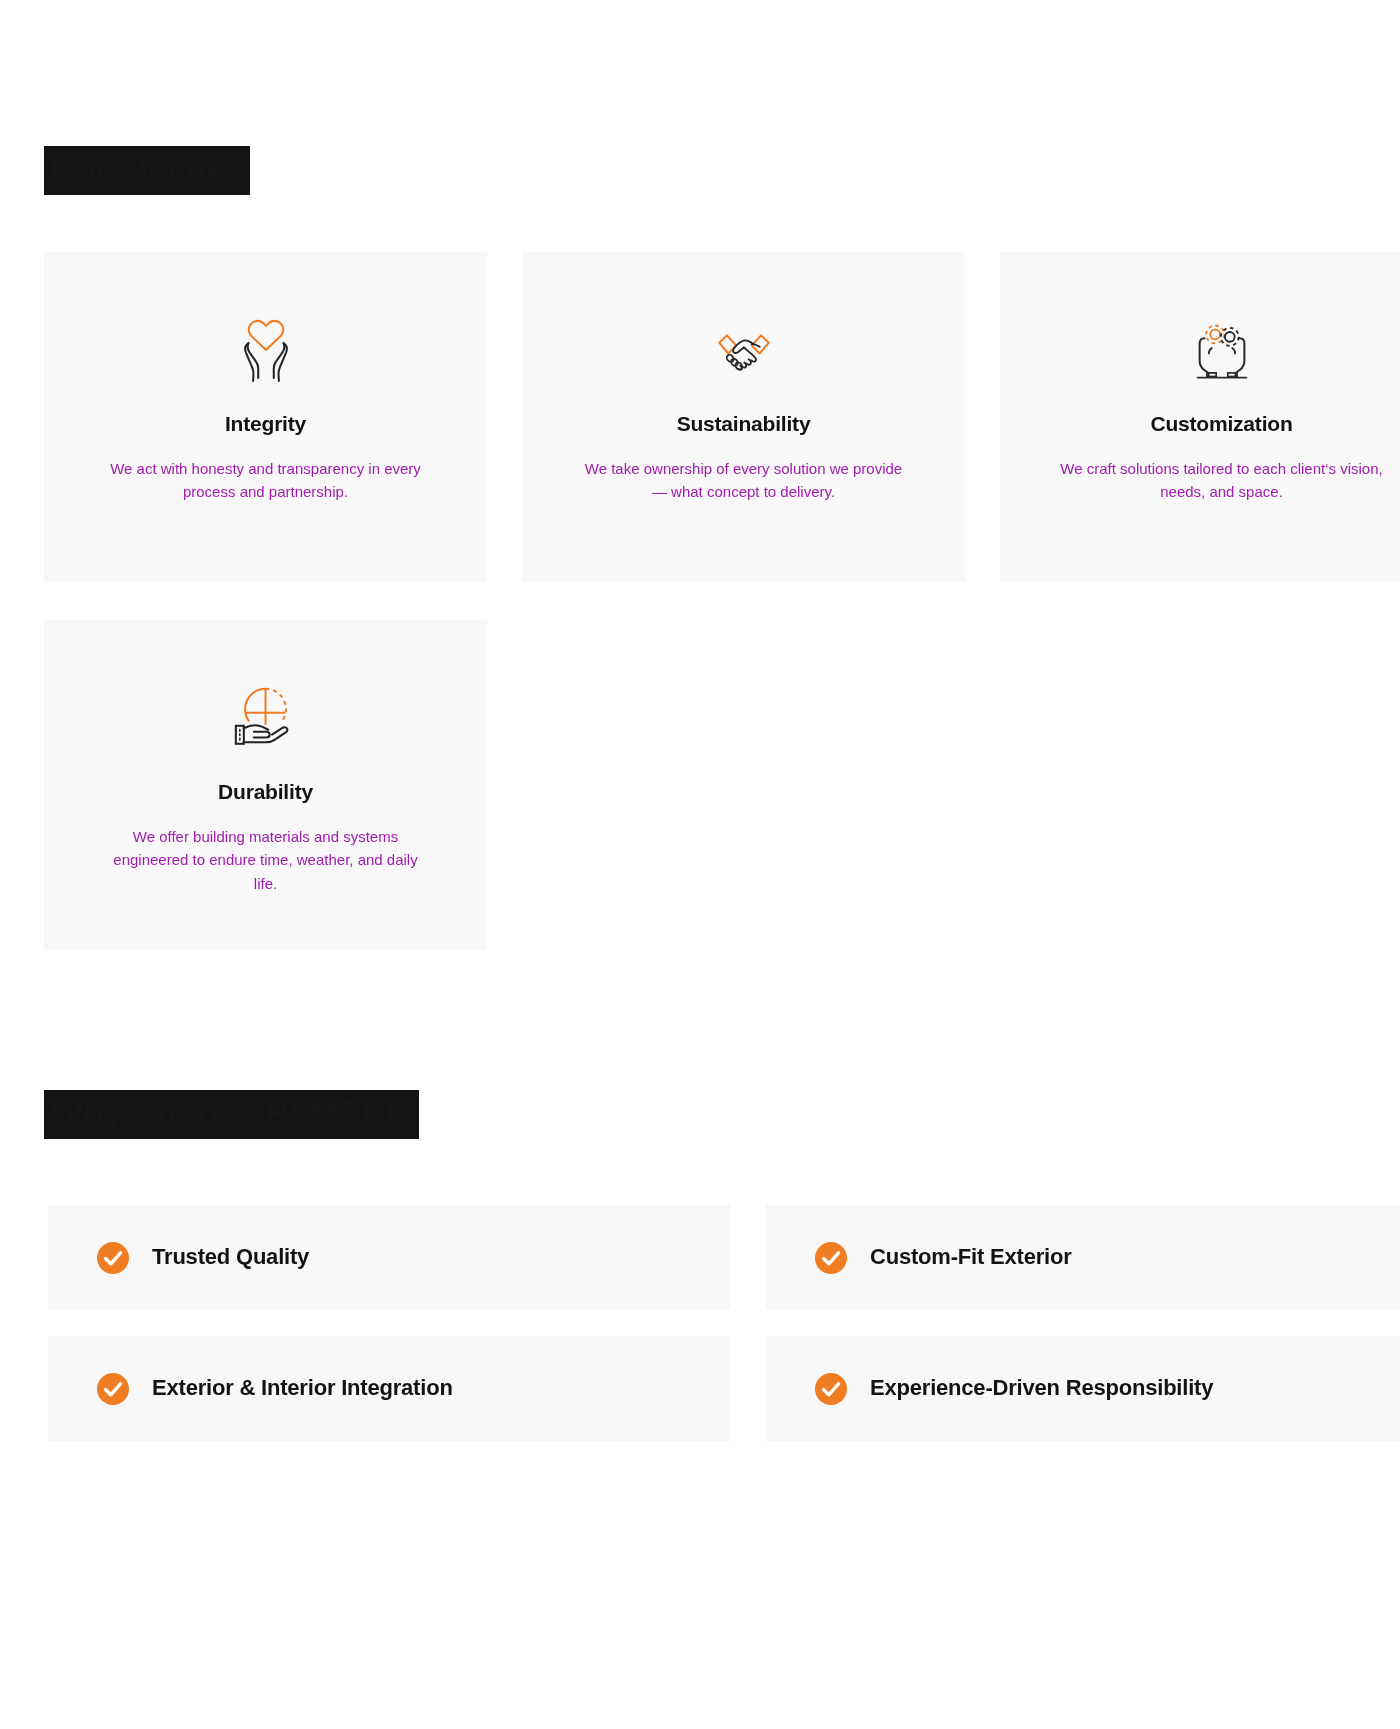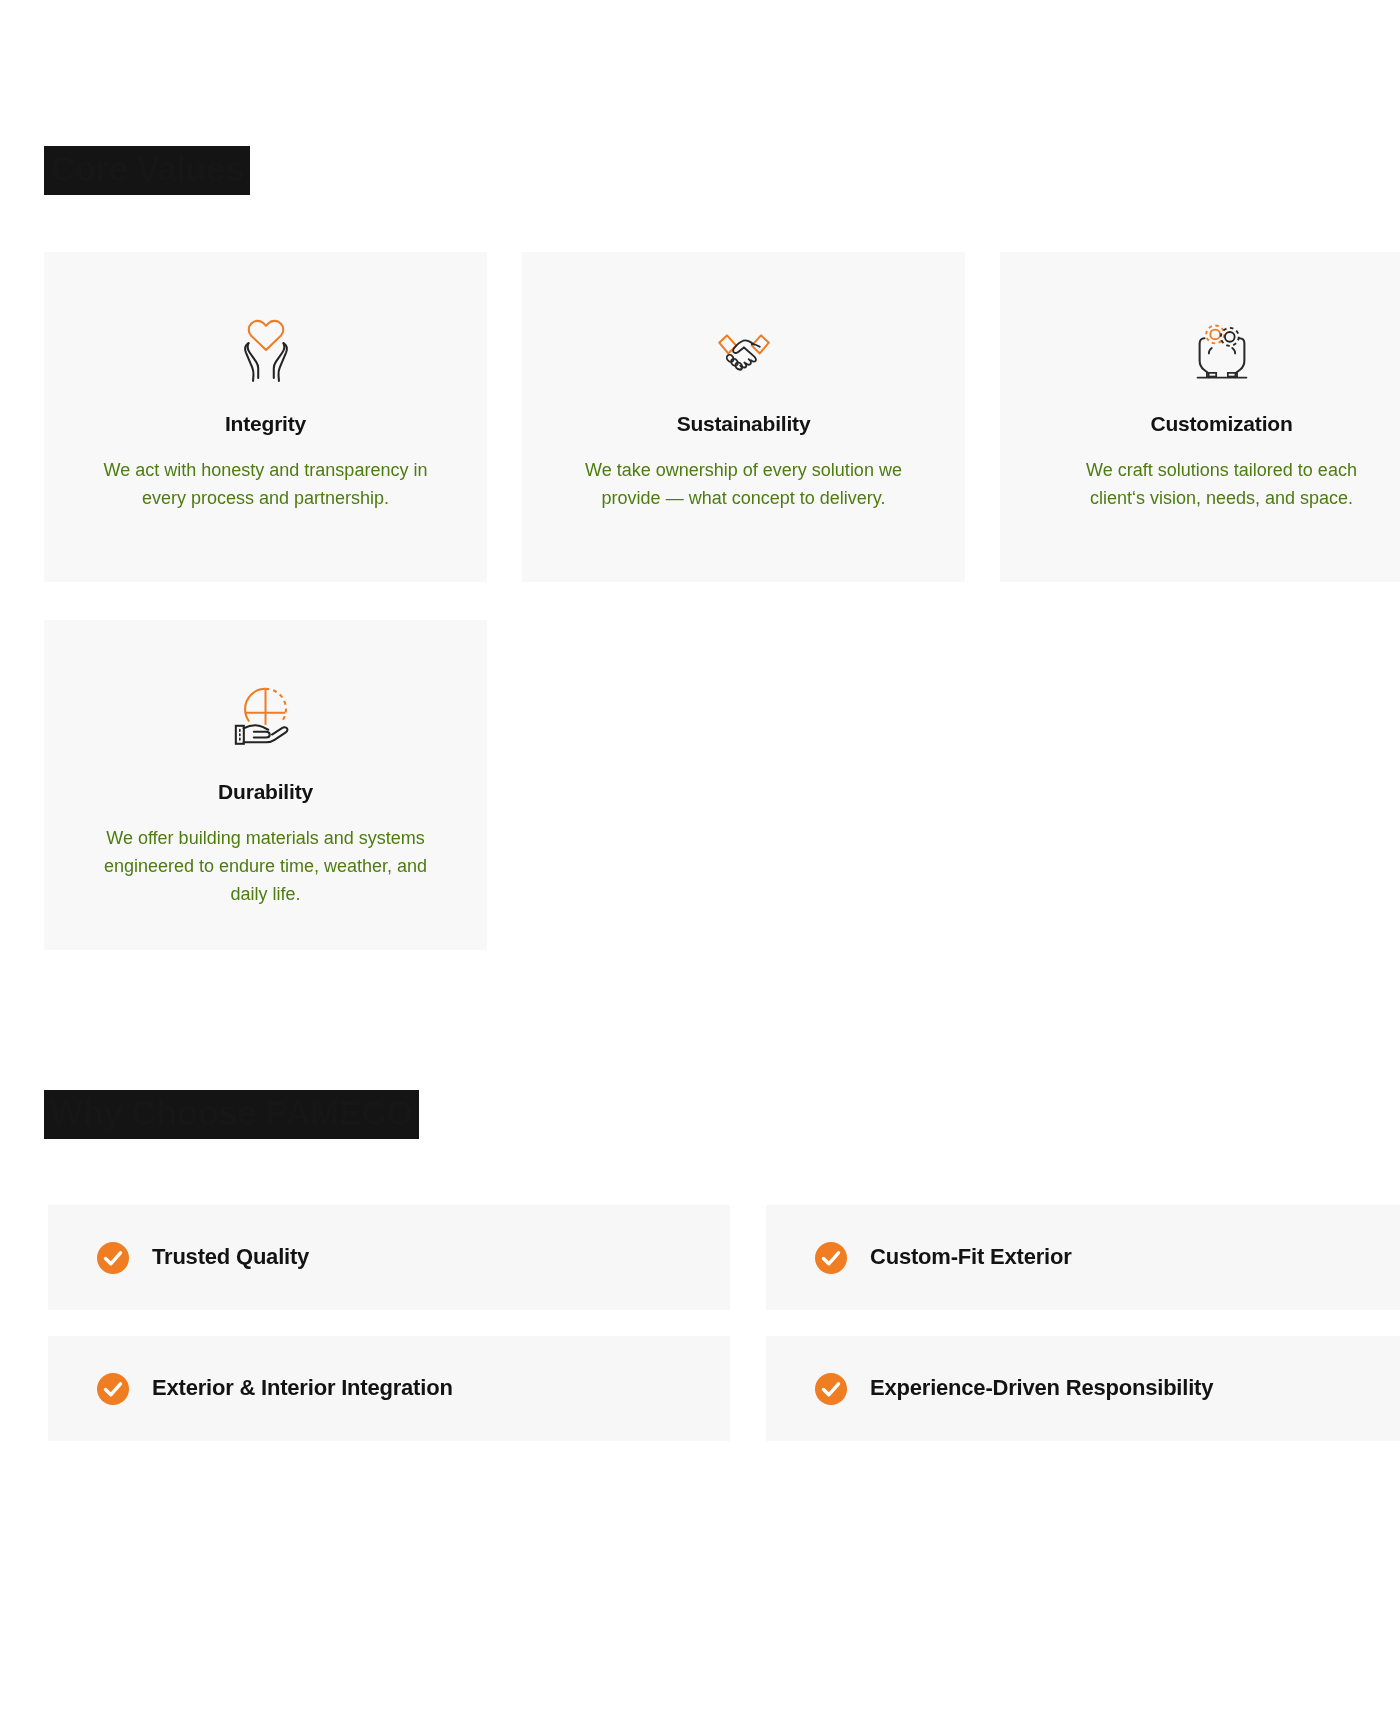--- a/index.html
+++ b/index.html
@@ -69,23 +69,23 @@
   }
   .value-title {
     font-size: 21px;
     font-weight: 700;
     color: #131313;
     letter-spacing: -0.2px;
     margin: 0 0 22px 0;
     line-height: 1.1;
   }
   .value-desc {
-    font-size: 18px;
+    font-size: 15px;
     line-height: 1.55;
-    color: #4d7c0f;
+    color: #a21caf;
     margin: 0;
     max-width: 330px;
   }
 
   
   .why-grid {
     position: absolute;
     left: 4px;
     top: 1205px;
     width: 1400px;

